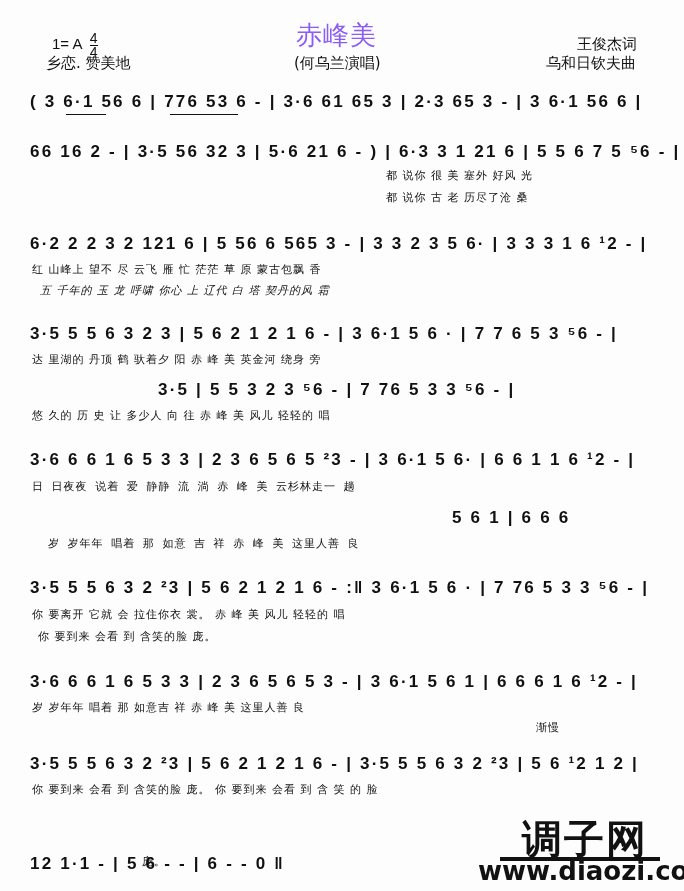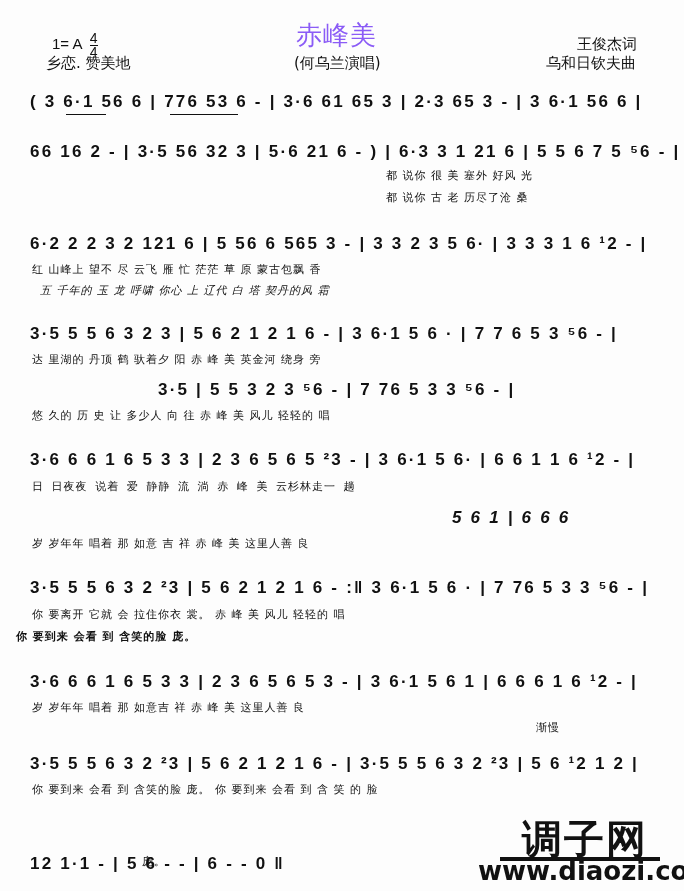--- a/index.html
+++ b/index.html
@@ -54,26 +54,26 @@
 
 <div class="notes" style="top:322px;">3·5 5 5 6 3 2 3 | 5 6 2 1 2 1 6 - | 3 6·1 5 6 · | 7 7 6 5 3 ⁵6 - |</div>
 <div class="lyric" style="left:32px; top:350px;">达 里湖的  丹顶 鹤  驮着夕      阳   赤 峰    美    英金河 绕身 旁</div>
 
 <div class="notes" style="left:158px; top:378px;">3·5 | 5 5 3 2 3 ⁵6 - |                7 76 5 3 3 ⁵6 - |</div>
 <div class="lyric" style="left:32px; top:406px;">悠  久的  历 史 让 多少人 向   往    赤 峰    美    风儿  轻轻的 唱</div>
 
 <div class="notes" style="top:448px;">3·6 6 6 1 6 5 3 3 | 2 3 6 5 6 5 ²3 - | 3 6·1 5 6· | 6 6 1 1 6 ¹2 - |</div>
 <div class="lyric" style="left:32px; top:477px;font-family:Liberation Mono, monospace;">日 日夜夜  说着  爱  静静 流      淌    赤 峰    美     云杉林走一 趟</div>
 
-<div class="notes" style="left:452px; top:506px;font-style:italic;">5 6 1 | 6 6 6</div>
-<div class="lyric" style="left:32px; top:534px;">岁 岁年年  唱着  那  如意 吉      祥    赤 峰    美     这里人善   良</div>
+<div class="notes" style="left:452px; top:506px;">5 6 1 | 6 6 6</div>
+<div class="lyric" style="left:48px; top:534px;font-family:Liberation Mono, monospace;">岁 岁年年  唱着  那  如意 吉      祥    赤 峰    美     这里人善   良</div>
 
 <div class="notes" style="top:576px;">3·5 5 5 6 3 2 ²3 | 5 6 2 1 2 1 6 - :‖ 3 6·1 5 6 · | 7 76 5 3 3 ⁵6 - |</div>
 <div class="lyric" style="left:32px; top:605px;">你 要离开  它就 会  拉住你衣      裳。  赤 峰    美    风儿  轻轻的 唱</div>
-<div class="lyric" style="left:16px; top:627px;font-weight:bold;">你 要到来  会看 到  含笑的脸      庞。</div>
+<div class="lyric" style="left:38px; top:627px;">你 要到来  会看 到  含笑的脸      庞。</div>
 
 <div class="notes" style="top:670px;">3·6 6 6 1 6 5 3 3 | 2 3 6 5 6 5 3 - | 3 6·1 5 6 1 | 6 6 6 1 6 ¹2 - |</div>
 <div class="lyric" style="left:32px; top:698px;">岁 岁年年  唱着  那  如意吉         祥   赤 峰    美     这里人善   良</div>
 <div class="lyric" style="left:536px; top:718px;">渐慢</div>
 
 <div class="notes" style="top:752px;">3·5 5 5 6 3 2 ²3 | 5 6 2 1 2 1 6 - | 3·5 5 5 6 3 2 ²3 | 5 6 ¹2 1 2 |</div>
 <div class="lyric" style="left:32px; top:780px;">你 要到来  会看 到  含笑的脸      庞。  你 要到来  会看  到  含 笑 的 脸</div>
 
 <div class="notes" style="top:852px;">12 1·1 - | 5 6 - - | 6 - - 0 ‖</div>
 <div class="lyric" style="left:142px; top:852px;">庞。</div>

